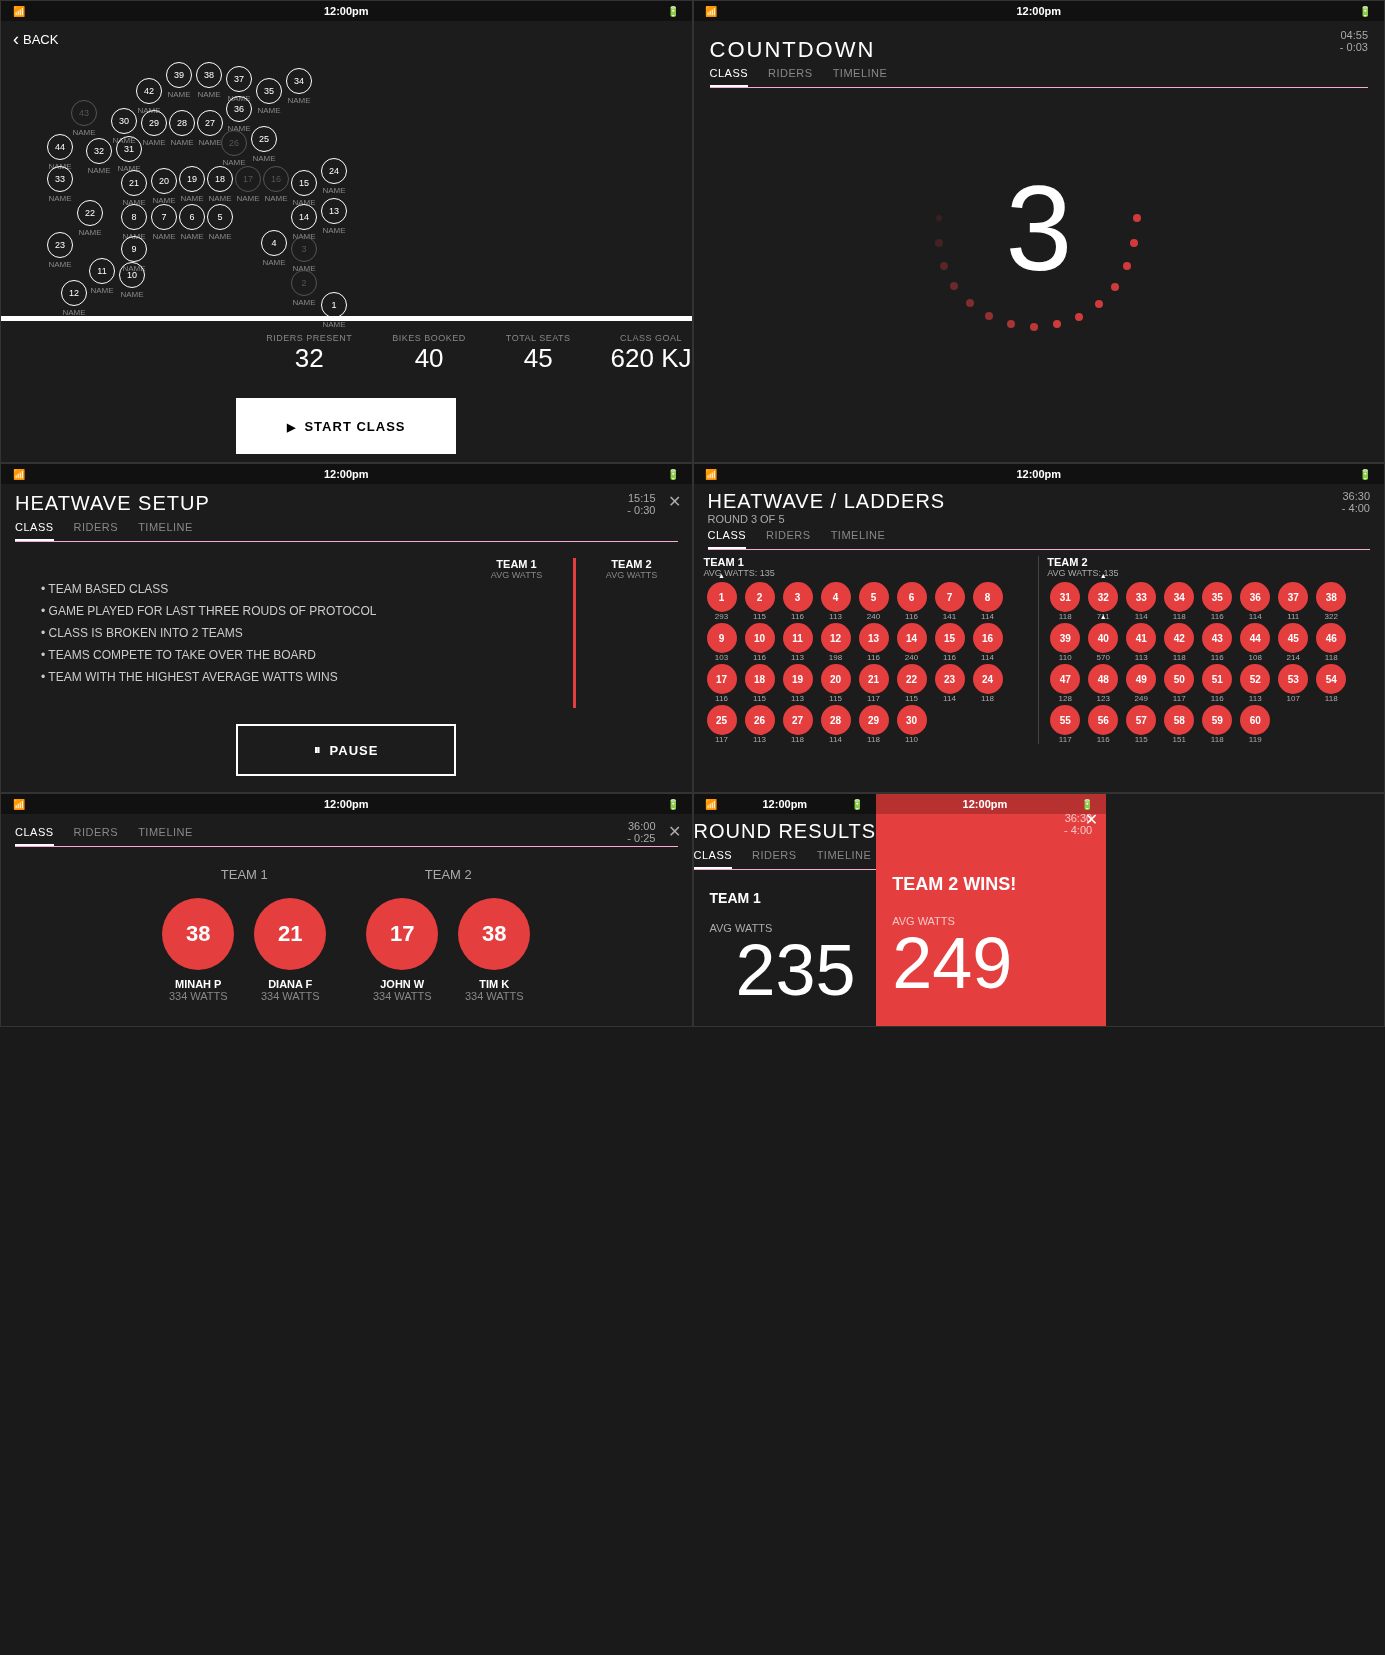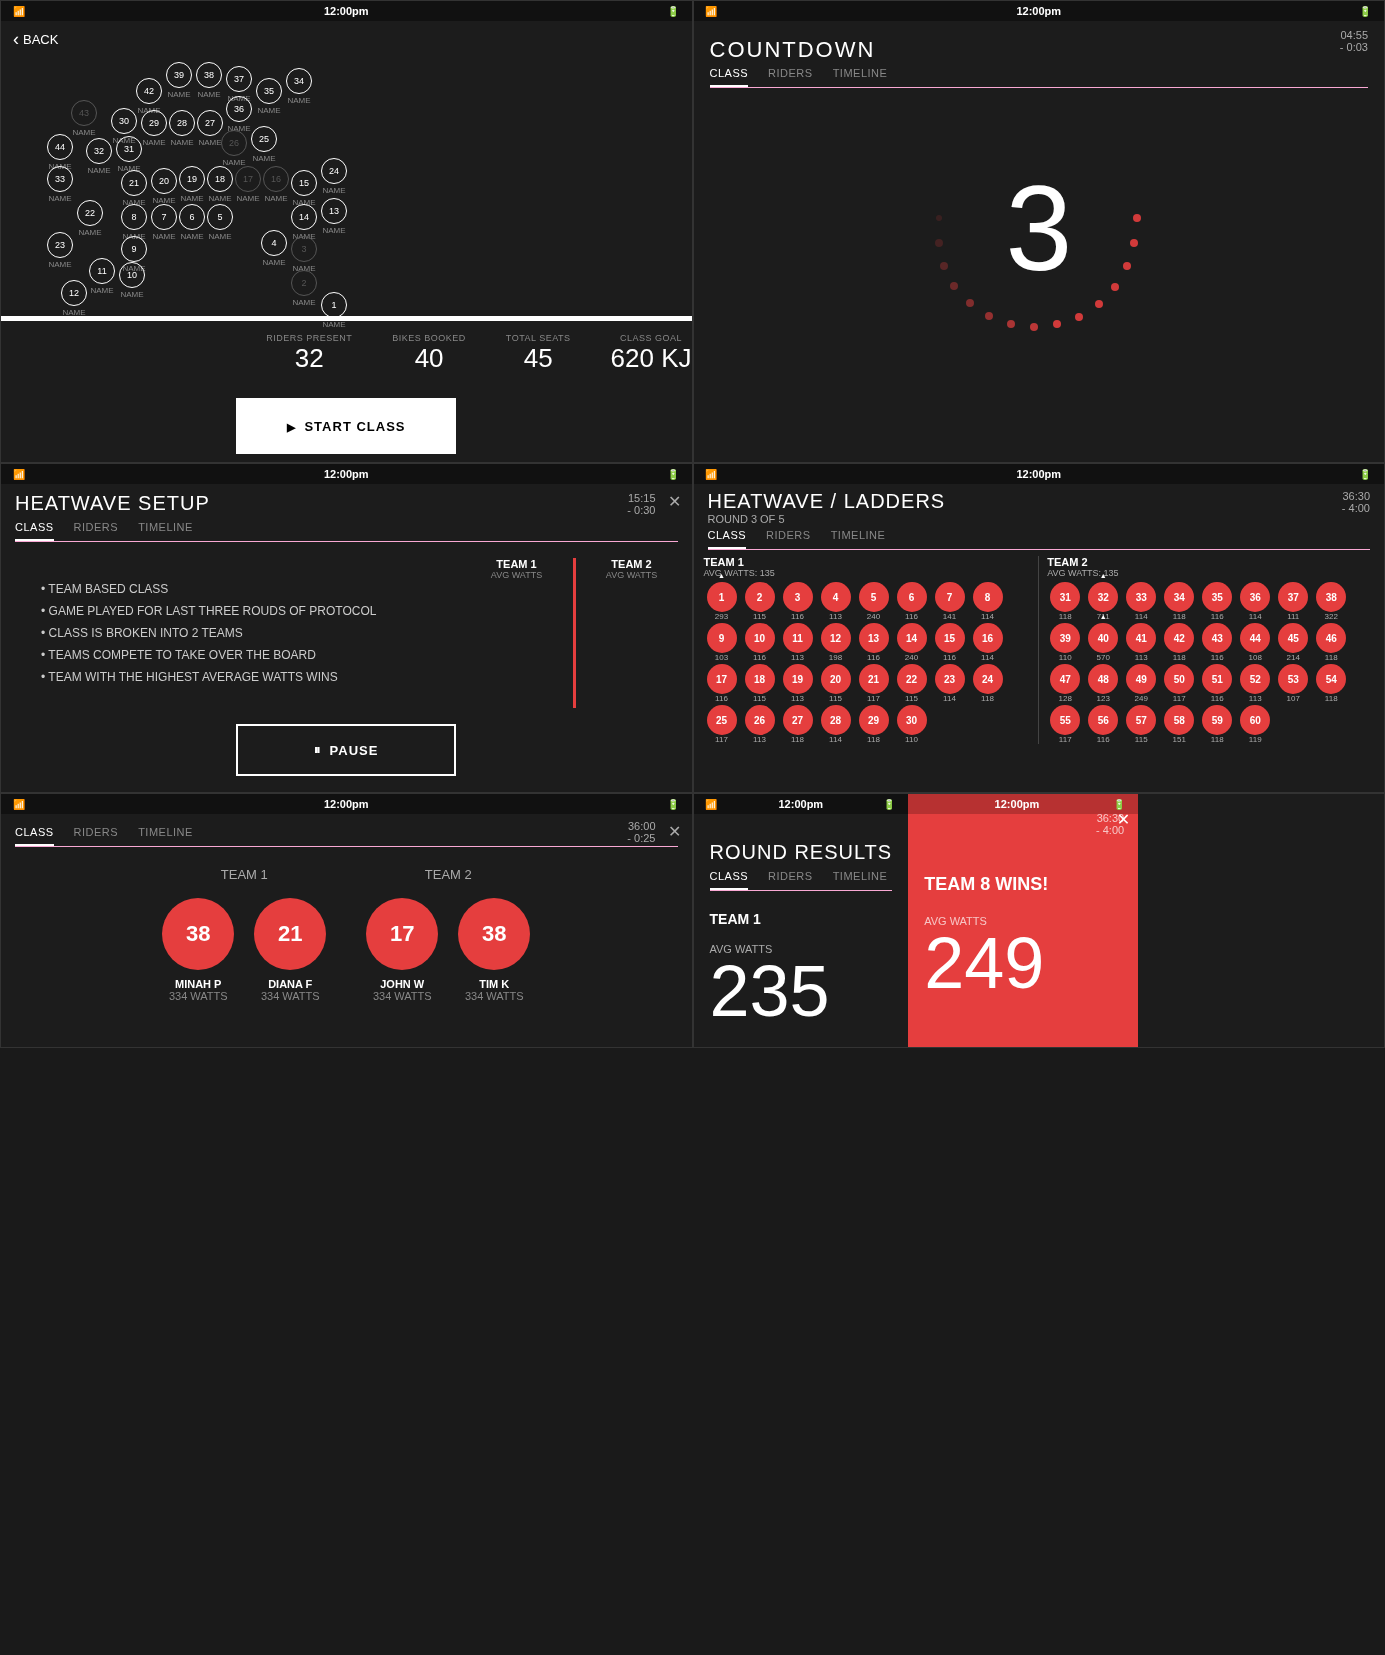--- a/index.html
+++ b/index.html
@@ -852,50 +852,50 @@
     <div style="display:flex; height:100%;">
 
       <div style="flex:1; background:#1c1c1c;">
         <div class="status-bar">
           <div class="status-icons">
             <span>📶</span>
           </div>
           <span class="time">12:00pm</span>
           <span>🔋</span>
         </div>
-        <div style="padding: 6px 16px 0; position:relative;margin-top:21px;">
+        <div style="padding: 6px 0 0; position:relative;">
           <div class="panel-title">ROUND RESULTS</div>
           <div class="nav-tabs" style="margin-top:6px;">
             <div class="nav-tab active">CLASS</div>
             <div class="nav-tab">RIDERS</div>
             <div class="nav-tab">TIMELINE</div>
           </div>
         </div>
         <div style="padding: 20px 16px;">
           <div style="font-size:14px;font-weight:700;color:#fff;">TEAM 1</div>
           <div style="font-size:11px;color:#aaa;margin-top:16px;">AVG WATTS</div>
-          <div style="font-size:72px;font-weight:300;color:#fff;line-height:1;">235</div>
+          <div style="font-size:72px;font-weight:300;color:#fff;line-height:1;margin-left:26px;">235</div>
         </div>
       </div>
 
       <div style="width:230px; background:#e53e3e; padding:0; position:relative;">
         <div class="status-bar" style="background:rgba(0,0,0,0.2);">
           <div></div>
           <span class="time" style="color:#fff;">12:00pm</span>
           <span>🔋</span>
         </div>
         <div style="position:absolute; top:18px; right:14px; text-align:right; font-size:11px; color:rgba(255,255,255,0.7);">
           <div>36:30</div>
           <div>- 4:00</div>
         </div>
         <div style="position:absolute; top:16px; right:8px;">
           <span style="font-size:16px;color:#fff;cursor:pointer;">✕</span>
         </div>
         <div style="padding: 60px 16px 20px;">
-          <div style="font-size:18px;font-weight:700;color:#fff;">TEAM 8 WINS!</div>
+          <div style="font-size:18px;font-weight:700;color:#fff;">TEAM 2 WINS!</div>
           <div style="font-size:11px;color:rgba(255,255,255,0.7);margin-top:20px;">AVG WATTS</div>
           <div style="font-size:72px;font-weight:300;color:#fff;line-height:1;">249</div>
         </div>
       </div>
     </div>
   </div>
 
 </div>
 
 </body></html>

